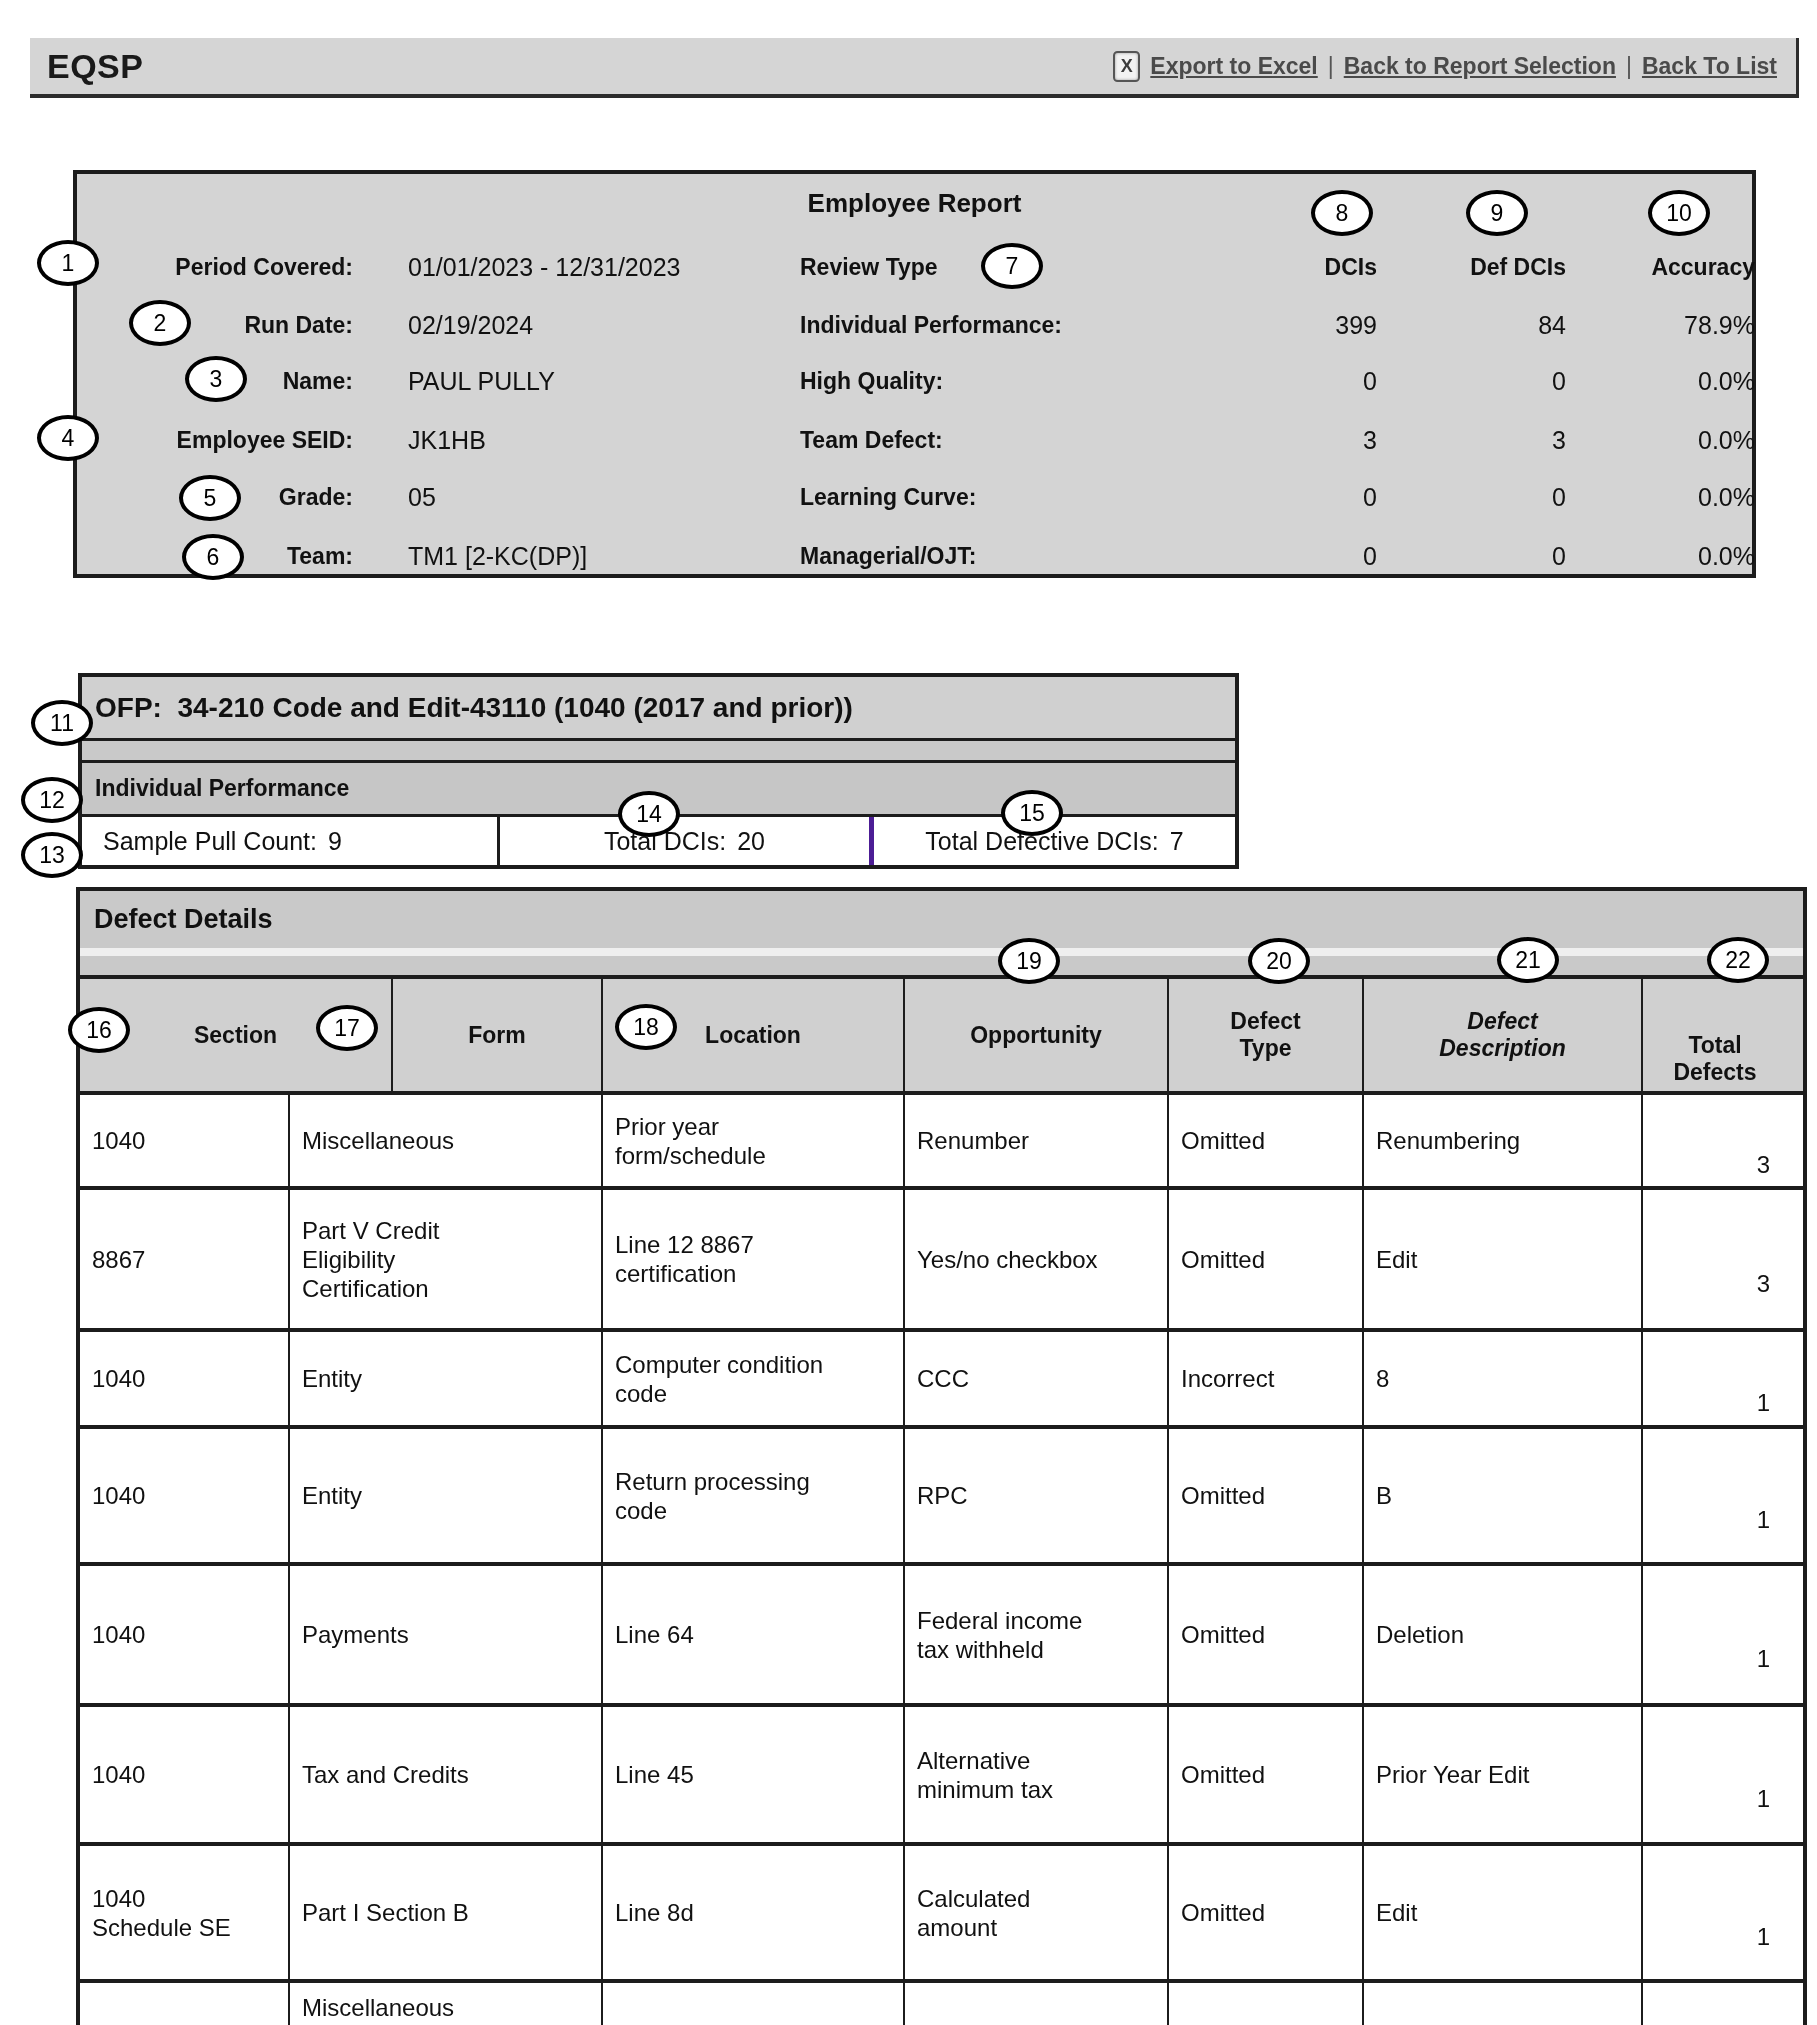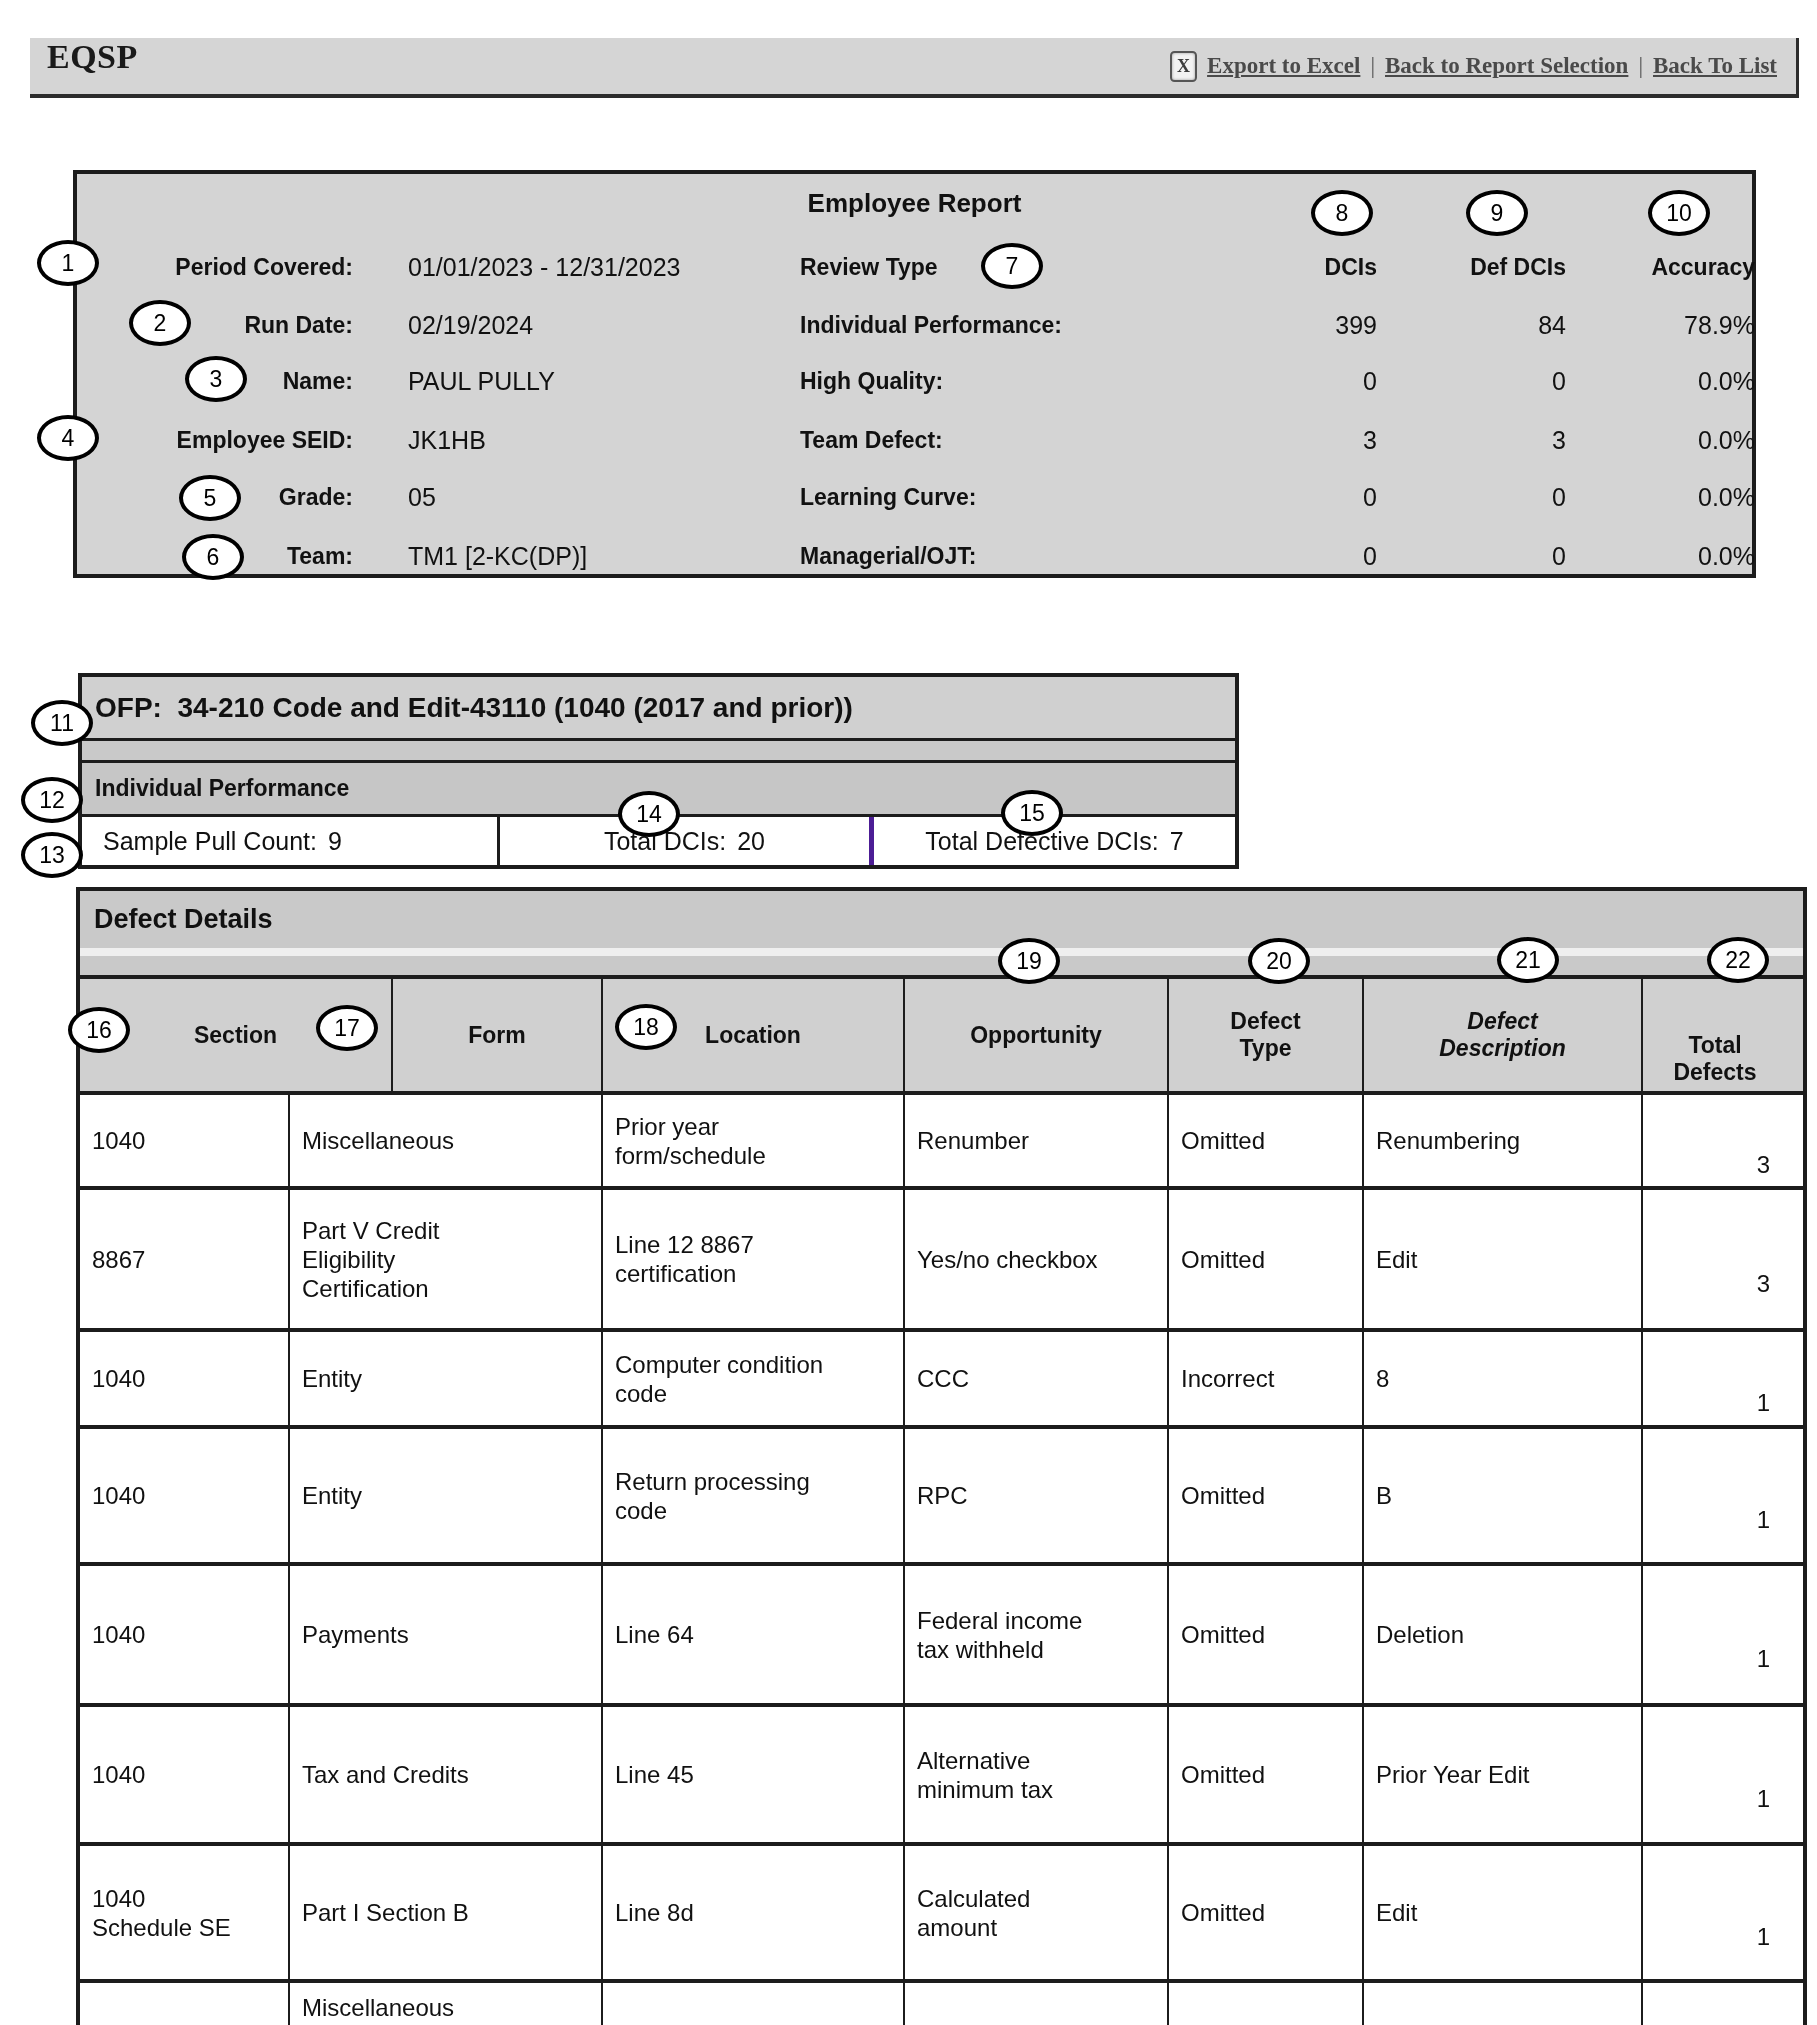--- a/index.html
+++ b/index.html
@@ -7,21 +7,21 @@
   body {
     width:1817px; height:2025px; position:relative; overflow:hidden;
     font-family:"Liberation Sans","DejaVu Sans",sans-serif; color:#111;
   }
   .page { position:absolute; inset:0; }
 
   
   .topbar {
     position:absolute; left:30px; top:38px; width:1769px; height:60px;
     background:#d5d5d5; border-bottom:4.5px solid #2c2c2c; border-right:3.5px solid #2c2c2c;
-    display:flex; padding:0 19px 0 17px;font-family:Liberation Serif, serif;
+    display:flex; align-items:center; padding:0 19px 0 17px;
   }
   .app-title { font-size:34px; font-weight:bold; letter-spacing:0.5px; color:#1a1a1a; }
   .links { margin-left:auto; display:flex; align-items:center; gap:10px; }
   .xl-icon {
     width:27px; height:31px; background:#f2f2f2; border:2px solid #555;
     border-radius:4.5px; display:flex; align-items:center; justify-content:center;
     font-weight:bold; font-size:18px; color:#3c3c3c;
     box-shadow:inset 0 0 3px #9a9a9a;
   }
   .lnk {

